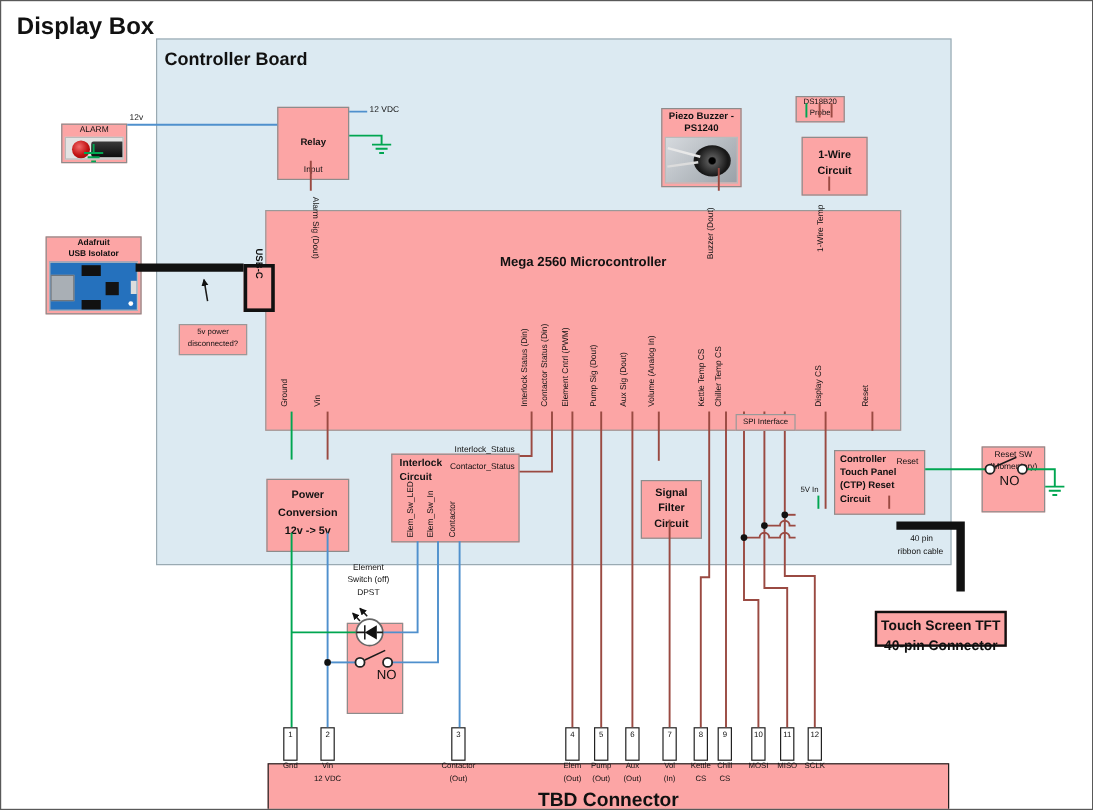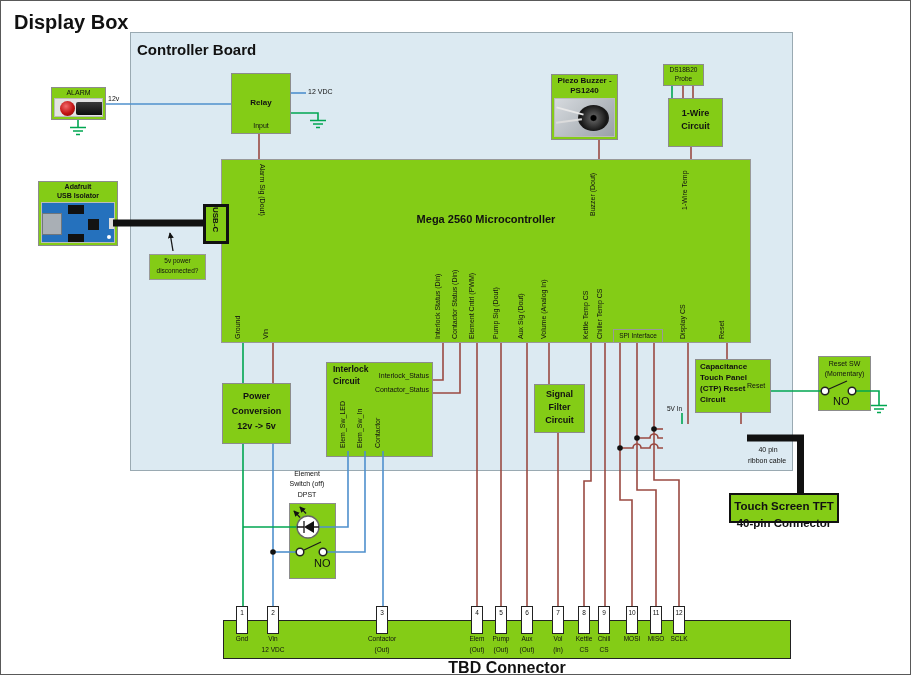--- a/index.html
+++ b/index.html
@@ -1,19 +1,19 @@
 <!DOCTYPE html>
 <html style="--blue: #4f90cd; --green: #00a651; --red: #9a4a42; --board: #dceaf2; --cable: #111111;"><head>
 <meta charset="utf-8">
 <style>
   html,body{margin:0;padding:0;background:#fff;}
   .stage{position:relative;width:911px;height:675px;background:#fff;border:1px solid #595959;
          box-sizing:border-box;font-family:"Liberation Sans",sans-serif;color:#111;overflow:hidden;}
   .board{position:absolute;border:1.4px solid #9aaab2;background:var(--board,#dceaf2);z-index:1;box-sizing:border-box;}
-  .bx{position:absolute;background:#84cc16;border:1.3px solid #8c8c8c;box-sizing:border-box;z-index:2;}
+  .bx{position:absolute;background:#fca5a5;border:1.3px solid #8c8c8c;box-sizing:border-box;z-index:2;margin-top:16px;}
   .bk{border:2.5px solid #111;}
   .bx .t{position:absolute;left:0;right:0;text-align:center;white-space:nowrap;line-height:1.15;}
   .bx .tl{position:absolute;text-align:left;white-space:nowrap;line-height:1.15;}
   .lb{position:absolute;white-space:nowrap;line-height:1.15;z-index:4;}
   .c{text-align:center;}
   .b{font-weight:bold;}
   .f65{font-size:6.5px;}.f7{font-size:7px;}.f8{font-size:8px;}.f85{font-size:8.5px;}
   .f9{font-size:9px;}.f10{font-size:10px;}.f11{font-size:11px;}.f115{font-size:11.5px;}
   .f12{font-size:16px;}.f15{font-size:15px;}.f16{font-size:20px;}
   .vup{transform-origin:left bottom;transform:rotate(-90deg);height:9px;line-height:9px;}
@@ -92,21 +92,21 @@
     <div class="t b f9" style="top:9px;">1-Wire</div>
     <div class="t b f9" style="top:22px;">Circuit</div>
   </div>
 
   <div class="bx" style="left:221px;top:382px;width:69px;height:61px;">
     <div class="t b f9" style="top:7px;">Power</div>
     <div class="t b f9" style="top:22px;">Conversion</div>
     <div class="t b f9" style="top:37px;">12v -&gt; 5v</div>
   </div>
 
-  <div class="bx" style="left:325px;top:361px;width:107px;height:95px;">
+  <div class="bx" style="left:325px;top:361px;width:107px;height:74px;">
     <div class="tl b f85" style="left:6px;top:2px;">Interlock</div>
     <div class="tl b f85" style="left:6px;top:14px;">Circuit</div>
   </div>
   <div class="lb f7" style="left:330px;top:371px;width:98px;text-align:right;">Interlock_Status</div>
   <div class="lb f7" style="left:330px;top:385px;width:98px;text-align:right;">Contactor_Status</div>
   <div class="lb f7 vup" style="left:346px;top:438px;">Elem_Sw_LED</div>
   <div class="lb f7 vup" style="left:363px;top:438px;">Elem_Sw_In</div>
   <div class="lb f7 vup" style="left:381px;top:438px;">Contactor</div>
 
   <div class="lb c f7" style="left:281px;top:469px;width:50px;">Element</div>
@@ -115,21 +115,21 @@
   <div class="bx" style="left:288px;top:502px;width:47px;height:76px;"></div>
   <div class="lb f11" style="left:313px;top:556px;">NO</div>
 
   <div class="bx" style="left:533px;top:383px;width:51px;height:49px;">
     <div class="t b f9" style="top:4px;">Signal</div>
     <div class="t b f9" style="top:17px;">Filter</div>
     <div class="t b f9" style="top:30px;">Circuit</div>
   </div>
 
   <div class="bx" style="left:694px;top:358px;width:76px;height:54px;">
-    <div class="tl b f8" style="left:4px;top:2px;">Capacitance</div>
+    <div class="tl b f8" style="left:4px;top:2px;">Controller</div>
     <div class="tl b f8" style="left:4px;top:13px;">Touch Panel</div>
     <div class="tl b f8" style="left:4px;top:24px;">(CTP) Reset</div>
     <div class="tl b f8" style="left:4px;top:35px;">Circuit</div>
   </div>
   <div class="lb f7" style="left:746px;top:381px;">Reset</div>
 
   <div class="bx" style="left:817px;top:355px;width:53px;height:55px;">
     <div class="t f7" style="top:3px;">Reset SW</div>
     <div class="t f7" style="top:13px;">(Momentary)</div>
   </div>

